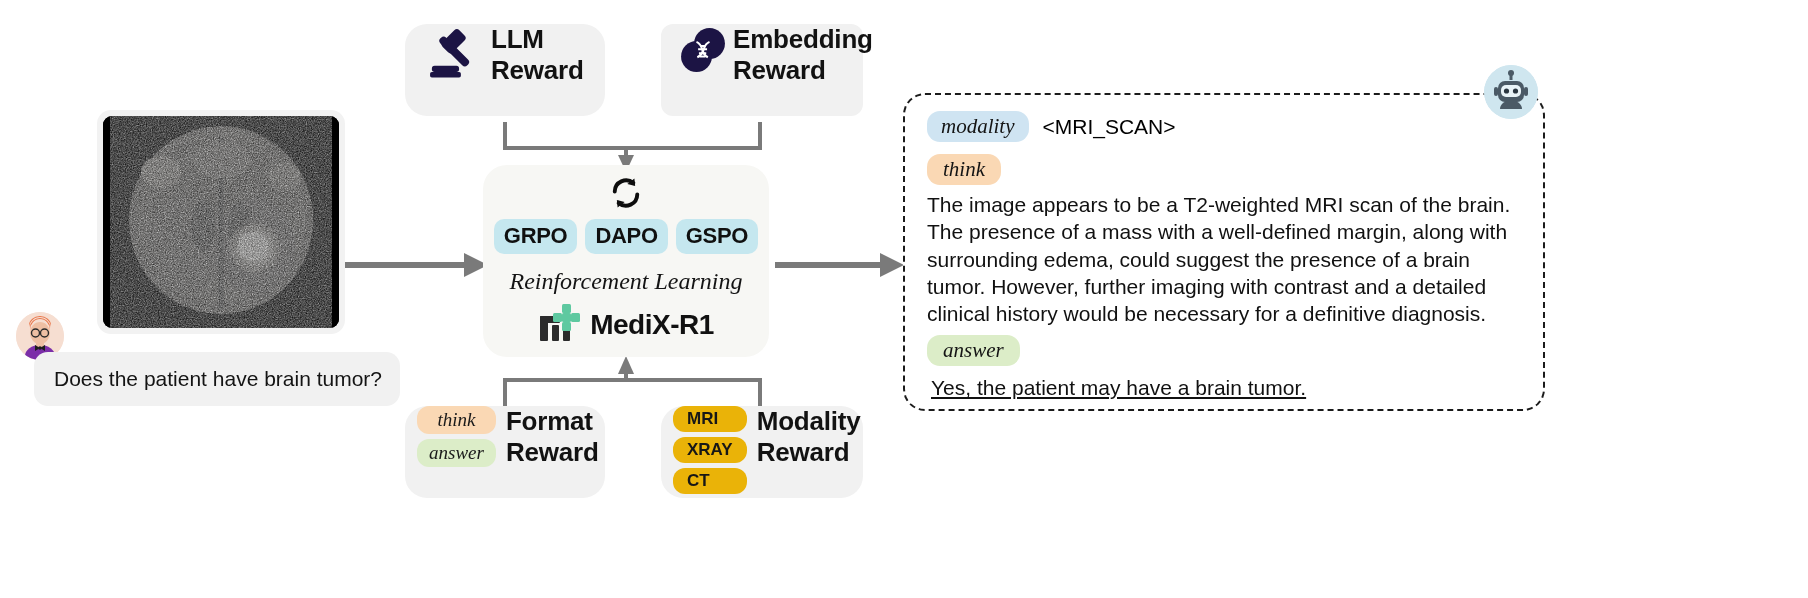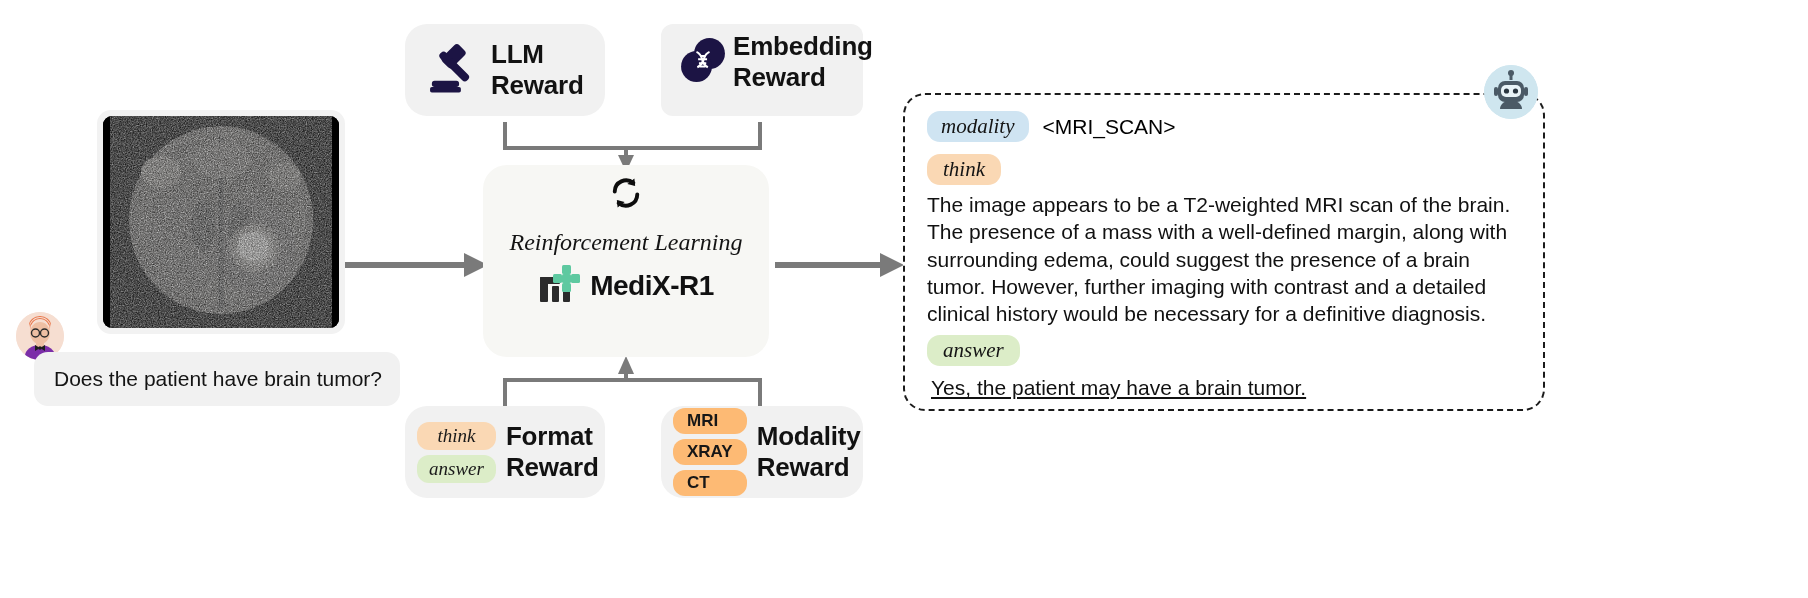--- a/index.html
+++ b/index.html
@@ -14,21 +14,20 @@
     font-family: "Liberation Sans", sans-serif;
     overflow: hidden;
   }
 
   
   .card {
     position: absolute;
     background: #f1f1f1;
     border-radius: 22px;
     display: flex;
-    align-items: center;
     box-sizing: border-box;
   }
   .card-title {
     font-weight: bold;
     color: #121212;
     line-height: 1.18;
     font-size: 26px;
     letter-spacing: -0.2px;
   }
 
@@ -67,21 +66,21 @@
     font-family: "Liberation Serif", serif;
     font-style: italic;
     font-size: 19px;
     padding: 3px 12px;
     border-radius: 12px;
     text-align: center;
     color: #1a1a1a;
   }
   .tag-think { background: #fad8b4; }
   .tag-answer { background: #dcedc8; }
-  .tag-modality { background: #fdba74; font-weight: bold; color: #171717;
+  .tag-modality { background: #eab308; font-weight: bold; color: #171717;
                   font-family: "Liberation Sans", sans-serif; font-style: normal;
                   font-size: 17px; padding: 3px 14px; border-radius: 12px; }
 
   
   #rl-box {
     position: absolute;
     left: 483px; top: 165px; width: 286px; height: 192px;
     background: #f7f7f4;
     border-radius: 24px;
     box-sizing: border-box;
@@ -295,20 +294,25 @@
 <div id="rl-box">
   <span id="refresh-icon">
     <svg width="36" height="36" viewBox="0 0 24 24">
       <path d="M4.5 11a7.5 7.5 0 0 1 12.4-5.6" stroke="#0d0d0d" stroke-width="2.6" fill="none" stroke-linecap="round"></path>
       <polygon points="17.6,2.3 18.1,7.4 12.9,6.0" fill="#0d0d0d"></polygon>
       <path d="M19.5 13a7.5 7.5 0 0 1-12.4 5.6" stroke="#0d0d0d" stroke-width="2.6" fill="none" stroke-linecap="round"></path>
       <polygon points="6.4,21.7 5.9,16.6 11.1,18.0" fill="#0d0d0d"></polygon>
     </svg>
   </span>
 
+  <div class="algo-row">
+    <div class="algo-pill">GRPO</div>
+    <div class="algo-pill">DAPO</div>
+    <div class="algo-pill">GSPO</div>
+  </div>
 
   <div id="rl-caption">Reinforcement Learning</div>
 
   <div id="model-row">
     <span>
       <svg width="44" height="40" viewBox="0 0 44 40">
         <g fill="#2b2b2b">
           <rect x="2" y="13" width="8" height="25" rx="1"></rect>
           <rect x="2" y="13" width="20" height="7" rx="1"></rect>
           <rect x="14" y="22" width="7" height="16" rx="1"></rect>

